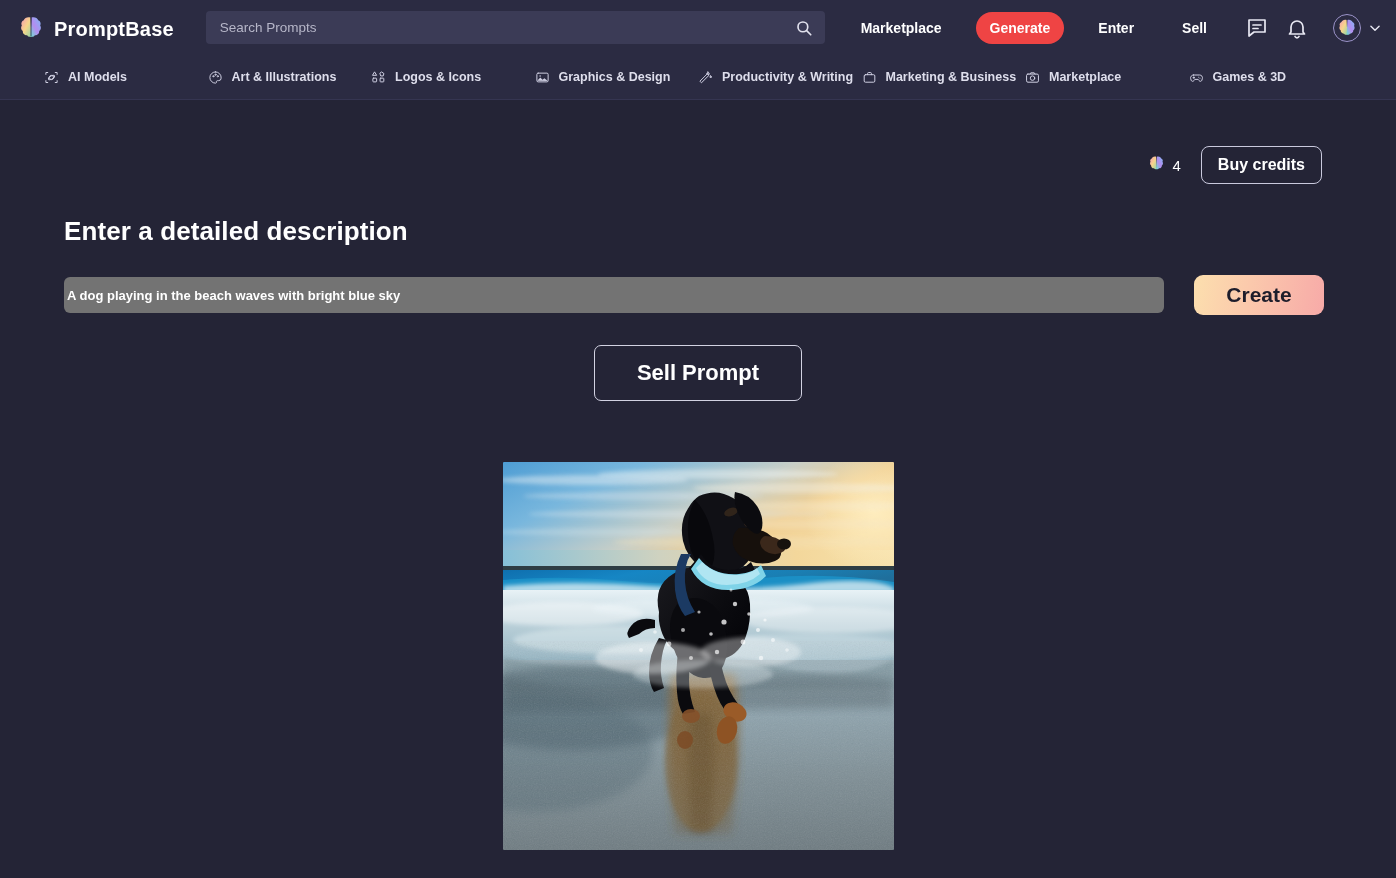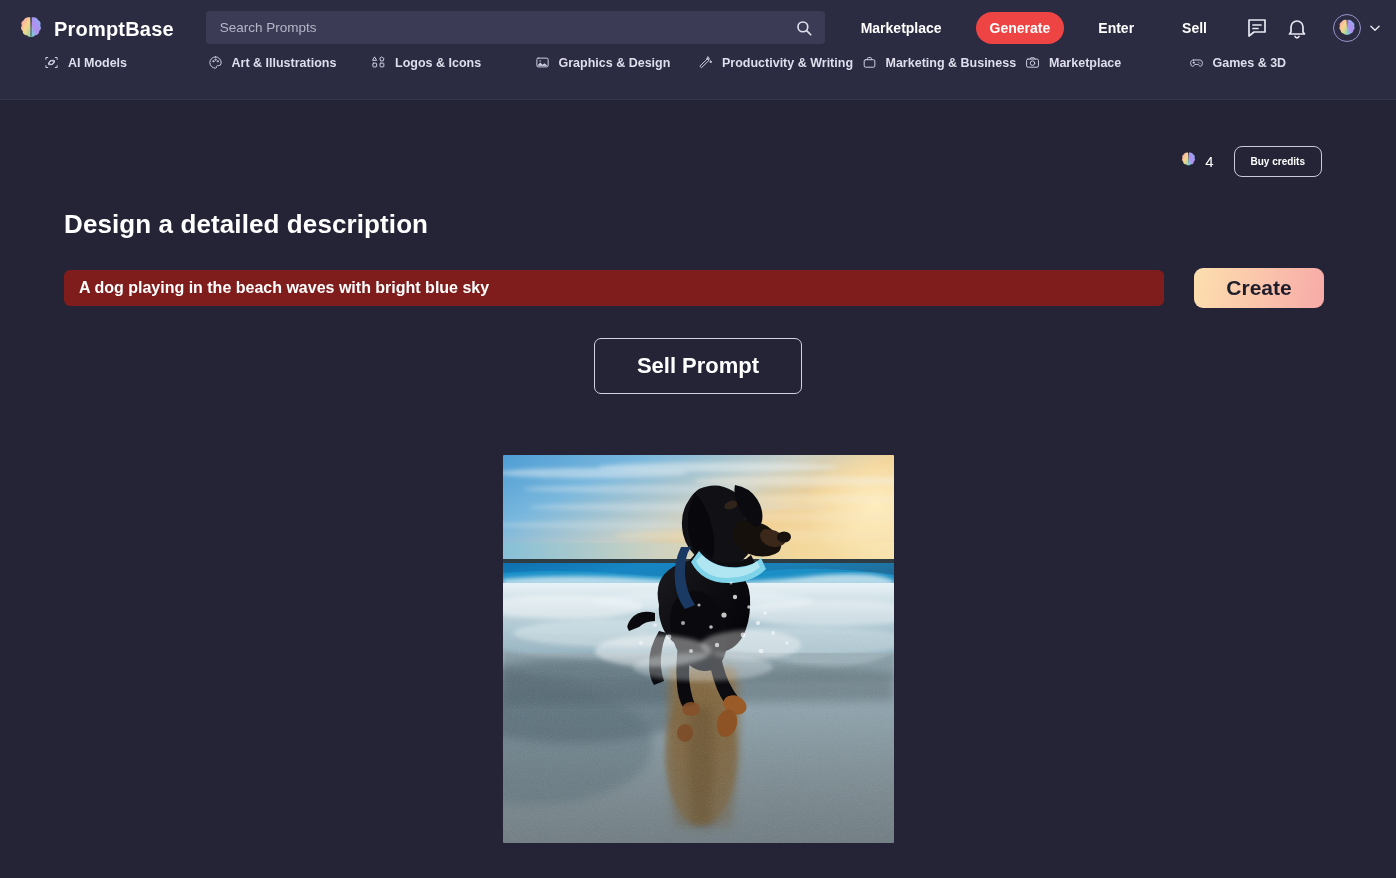--- a/index.html
+++ b/index.html
@@ -80,21 +80,21 @@
     display: flex; align-items: center; justify-content: center;
     overflow: hidden;
   }
   .chev { color: #e8e8f2; width: 14px; height: 14px; }
 
   
   .catbar {
     height: 45px;
     background: #2b2b42;
     border-bottom: 1px solid #353551;
-    display: flex; align-items: flex-start;
+    display: flex; align-items: center;
     padding: 0 44px;
   }
   .cat {
     display: flex; align-items: center; gap: 9px;
     color: #dedeec; font-size: 12.5px; font-weight: bold;
     white-space: nowrap; cursor: pointer;
     flex: 1 1 0;
   }
   .cat svg { width: 15px; height: 15px; flex: none; color: #cfcfe2; }
 
@@ -108,46 +108,46 @@
     padding-right: 10px;
   }
   .credits { display: flex; align-items: center; gap: 8px; cursor: pointer; }
   .credits-count { color: #ffffff; font-size: 15px; }
   .buycredits {
     background: transparent;
     border: 1px solid #c9c9dd;
     border-radius: 8px;
     color: #ffffff;
     font-family: "Liberation Sans", sans-serif;
-    font-size: 10px; font-weight: bold;
+    font-size: 16px; font-weight: bold;
     padding: 9px 16px;
     cursor: pointer;
   }
 
   h1.page-title {
     color: #ffffff;
     font-size: 26px;
     font-weight: bold;
     margin-top: 32px;
     letter-spacing: .1px;
   }
 
   .promptrow {
     display: flex; align-items: center; gap: 30px;
     margin-top: 28px;
   }
   .prompt-input {
     flex: 1 1 auto;
     height: 36px;
-    background: #7f1d1d;
+    background: #737373;
     border: none; border-radius: 6px;
     color: #ffffff;
     font-family: "Liberation Sans", sans-serif;
-    font-size: 16px; font-weight: bold;
-    padding: 0 15px;
+    font-size: 13px; font-weight: bold;
+    padding: 0 3px;
     outline: none;
     max-width: 1100px;
   }
   .create-btn {
     width: 130px; height: 40px;
     border: none; border-radius: 9px;
     background: linear-gradient(100deg, #fcdfae 0%, #fbc9ac 42%, #f7aaa8 100%);
     color: #1d1d2b;
     font-family: "Liberation Sans", sans-serif;
     font-size: 21px; font-weight: bold;
@@ -334,21 +334,21 @@
         <svg width="17" height="17" viewBox="0 0 32 32" aria-hidden="true">
           <path d="M15.3 3.2c-3 -1.4 -7.2 .2 -8.2 3.3c-2.6 .9 -3.8 4 -2.4 6.3c-1.6 2.1 -1 5.4 1.2 6.8c-.3 3 2.4 5.7 5.4 5.4c1 1.9 3.6 2.5 5.3 1.2z" fill="url(#lg1)"></path>
           <path d="M16.7 3.2c3 -1.4 7.2 .2 8.2 3.3c2.6 .9 3.8 4 2.4 6.3c1.6 2.1 1 5.4 -1.2 6.8c.3 3 -2.4 5.7 -5.4 5.4c-1 1.9 -3.6 2.5 -5.3 1.2z" fill="url(#lg2)"></path>
         </svg>
       </span>
       <span class="credits-count">4</span>
     </div>
     <button class="buycredits">Buy credits</button>
   </div>
 
-  <h1 class="page-title">Design a detailed description</h1>
+  <h1 class="page-title">Enter a detailed description</h1>
 
   <div class="promptrow">
     <input class="prompt-input" type="text" value="A dog playing in the beach waves with bright blue sky" style="">
     <button class="create-btn">Create</button>
   </div>
 
   <div class="sellrow">
     <button class="sell-btn">Sell Prompt</button>
   </div>
 

